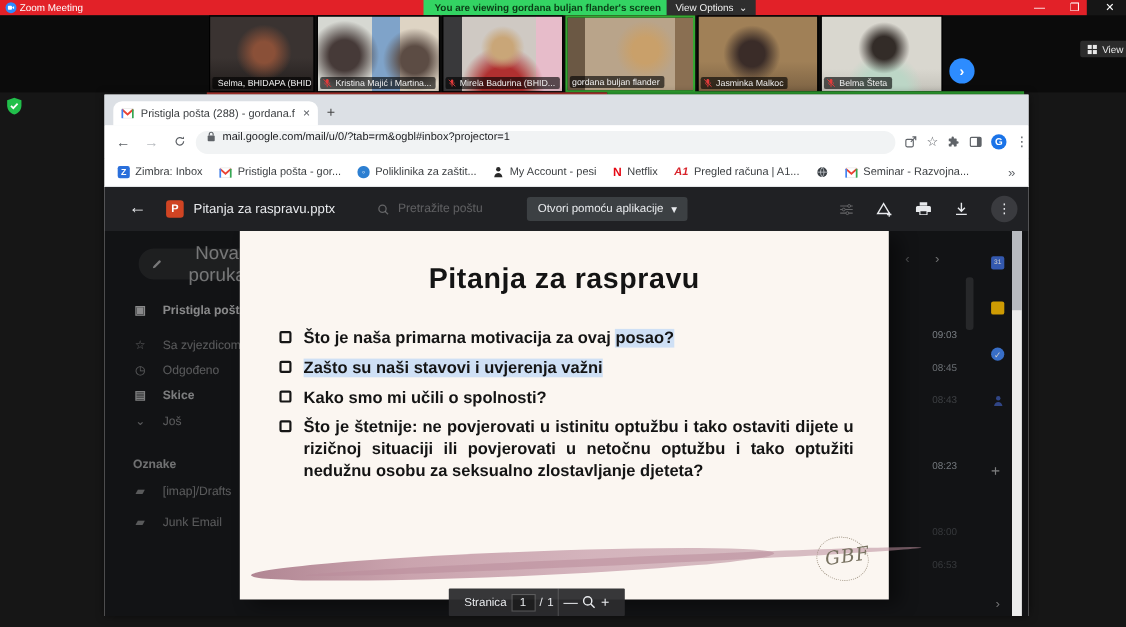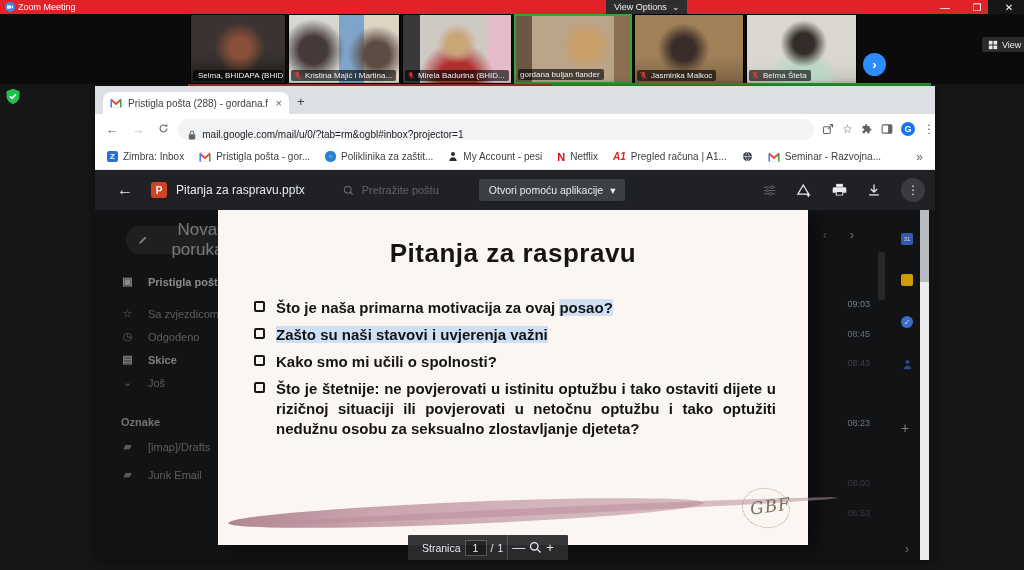--- a/index.html
+++ b/index.html
@@ -27,21 +27,21 @@
 
   
   #chrome{left:95px;top:86px;width:840px;height:474px;background:#fff;box-shadow:0 0 8px rgba(0,0,0,.6);}
   #tabstrip{left:0;top:0;width:840px;height:28px;background:#dce0e5;}
   #tab{left:8px;top:6px;width:186px;height:22px;background:#fff;border-radius:8px 8px 0 0;display:flex;align-items:center;gap:6px;padding:0 7px;}
   #tab .t-title{font-size:10px;color:#3d4043;white-space:nowrap;overflow:hidden;text-overflow:ellipsis;flex:1;}
   #tab .t-close{color:#5f6368;font-size:11px;}
   .newtab{left:202px;top:8px;color:#444;font-size:13px;}
   #nav{left:0;top:28px;width:840px;height:30px;background:#fff;display:flex;align-items:center;}
   .navico{color:#5f6368;font-size:13px;width:26px;text-align:center;}
-  #omnibox{width:642px;height:21px;background:#f1f3f4;border-radius:11px;display:flex;align-items:flex-end;gap:6px;padding:0 10px;margin-left:2px;}
+  #omnibox{width:642px;height:21px;background:#f1f3f4;border-radius:11px;display:flex;align-items:flex-start;gap:6px;padding:0 10px;margin-left:2px;}
   #omnibox .url{font-size:10px;color:#202124;white-space:nowrap;overflow:hidden;}
   .nav-right{display:flex;align-items:center;gap:8px;margin-left:8px;}
   .avatar{width:14px;height:14px;border-radius:50%;background:#1a73e8;color:#fff;font-size:9px;display:flex;align-items:center;justify-content:center;font-weight:bold;}
   #bookmarks{left:0;top:58px;width:840px;height:26px;background:#fff;border-bottom:1px solid #e4e6e8;display:flex;align-items:center;gap:15px;padding:0 12px;font-size:10px;color:#3d4043;}
   .bm{display:flex;align-items:center;gap:5px;white-space:nowrap;}
   .fav{width:11px;height:11px;border-radius:2px;display:flex;align-items:center;justify-content:center;color:#fff;font-size:8px;font-weight:bold;flex:none;}
   #bm-more{margin-left:auto;color:#5f6368;font-size:12px;}
 
   
   #pv-header{left:0;top:84px;width:840px;height:40px;background:#202124;display:flex;align-items:center;color:#e8eaed;}
@@ -95,20 +95,21 @@
 <div id="screen">
 
   <div id="zoom-bar" class="abs">
     <div class="zoom-logo abs">
       <svg width="6" height="6" viewBox="0 0 10 10">
           <rect x="0" y="2" width="6.5" height="6" rx="1.5" fill="#fff"></rect>
           <path d="M7 4.5l3-2v5l-3-2z" fill="#fff"></path>
         </svg>
     </div>
     <span class="apptitle abs">Zoom Meeting</span>
+    <div id="share-banner" class="abs">You are viewing gordana buljan flander's screen</div>
     <div id="view-options" class="abs">
       <span>View Options</span>
       <span>⌄</span>
     </div>
     <div class="winbtn abs" style="left:937px;">—</div>
     <div class="winbtn abs" style="left:969px;">❐</div>
     <div class="winbtn abs" style="left:1001px;">✕</div>
   </div>
 
   <div id="strip" class="abs">

